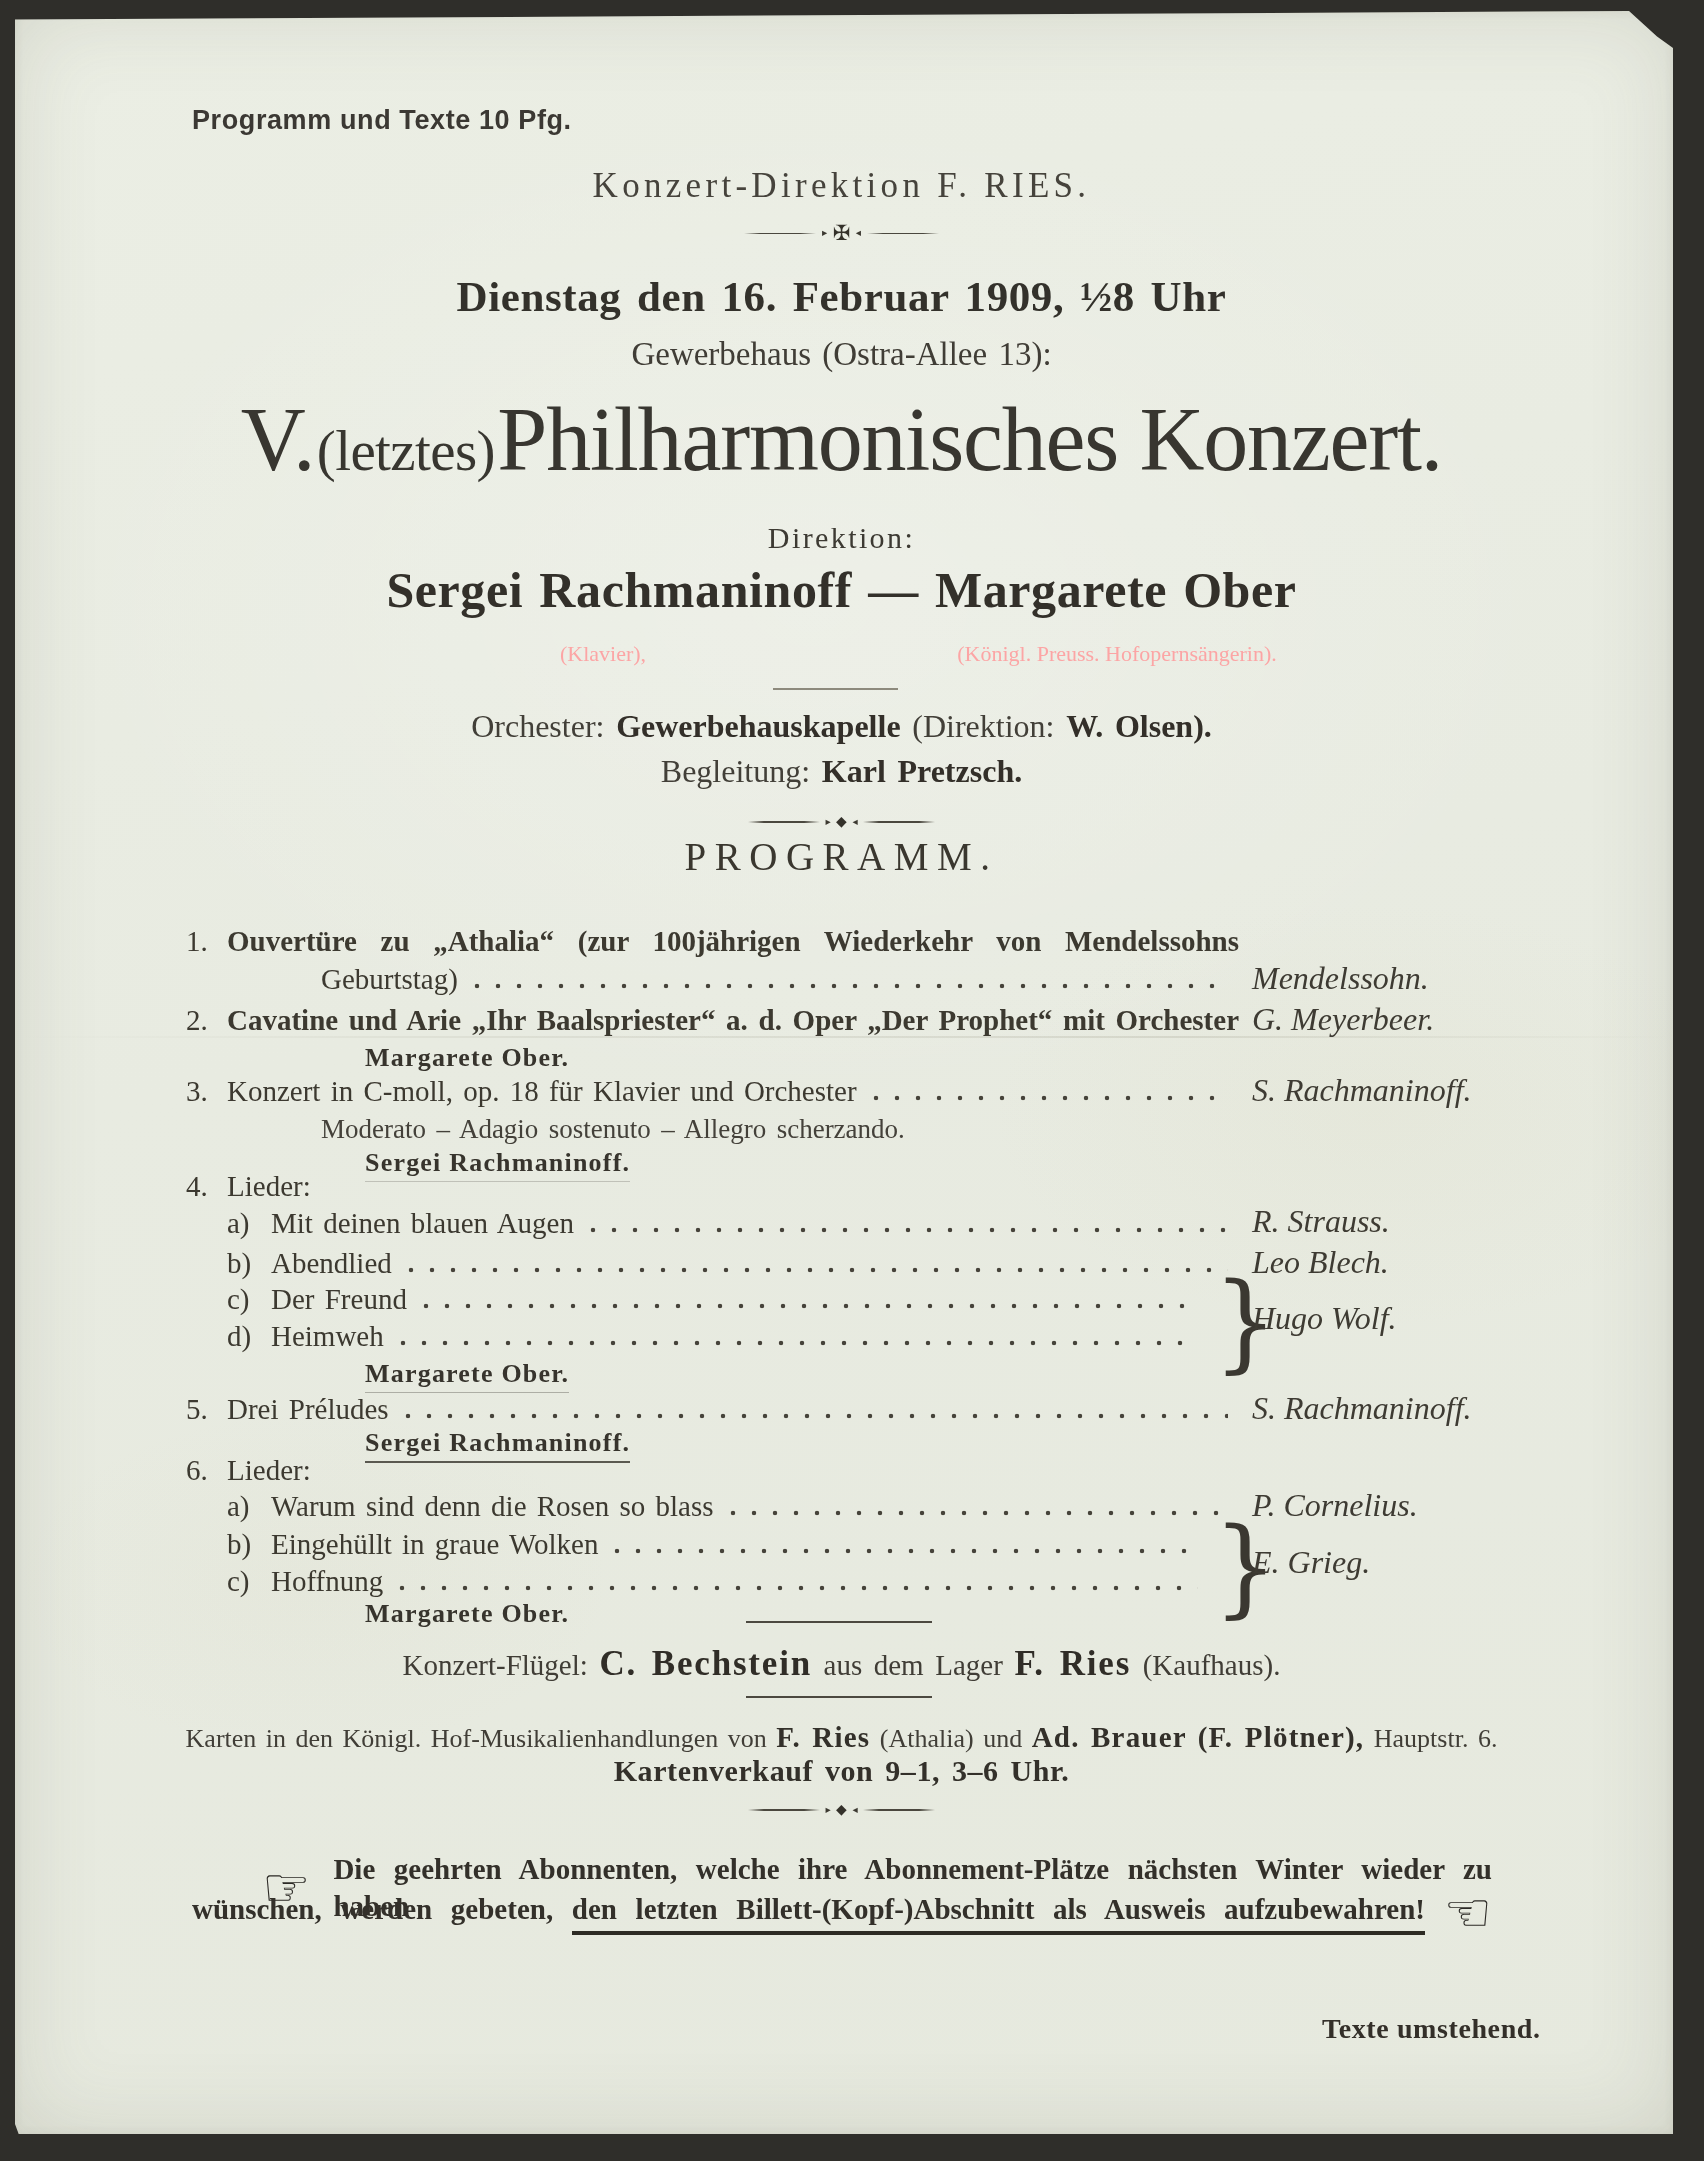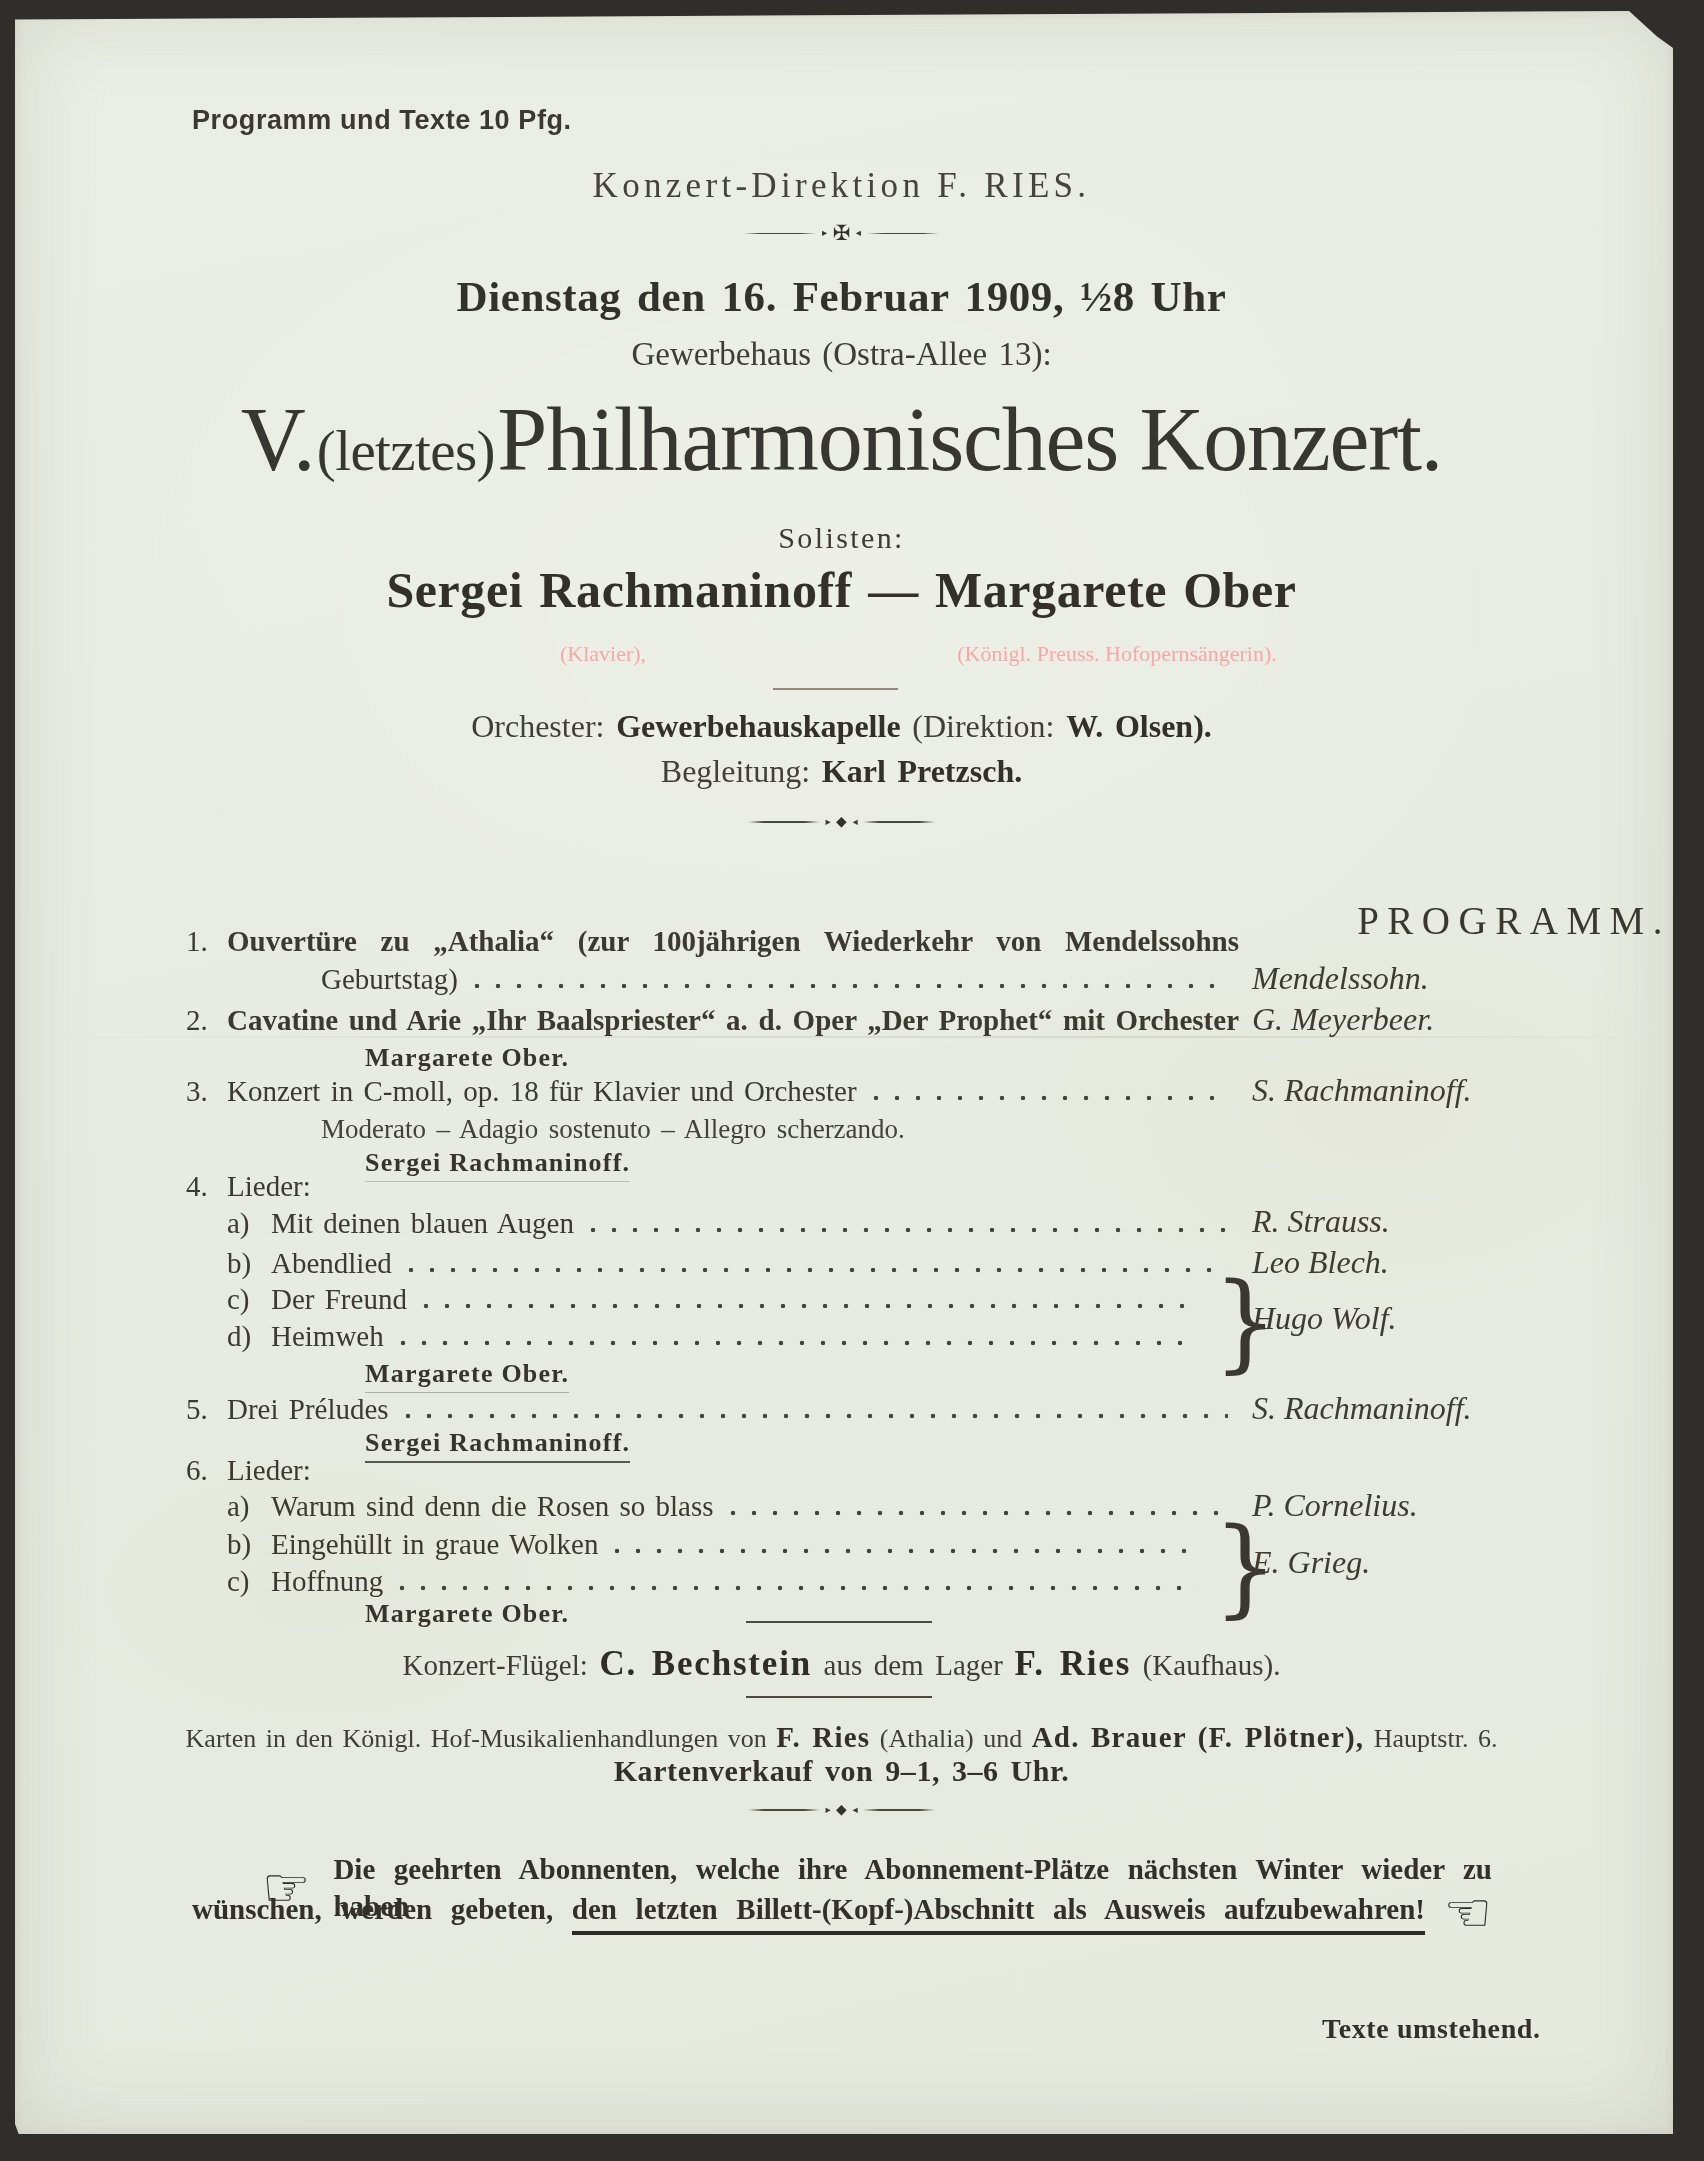--- a/index.html
+++ b/index.html
@@ -100,21 +100,21 @@
 
   <div class="centered dateline" style="top:272px;">Dienstag den 16. Februar 1909, ½8 Uhr</div>
   <div class="centered venue" style="top:336px;">Gewerbehaus (Ostra-Allee 13):</div>
 
   <div class="centered title" style="top:391px;">
     <span class="t-num">V.</span>
     <span class="t-paren">(letztes)</span>
     <span class="t-main">Philharmonisches Konzert.</span>
   </div>
 
-  <div class="centered sol-label" style="top:521px;">Solisten:</div>
+  <div class="centered sol-label" style="top:521px;">Direktion:</div>
   <div class="centered sol-names" style="top:561px;">Sergei Rachmaninoff — Margarete Ober</div>
 
   <div class="role" style="left:603px;top:641px;">(Klavier),</div>
   <div class="role" style="left:1117px;top:641px;">(Königl. Preuss. Hofopernsängerin).</div>
 
   <div class="sdiv" style="top:688px;left:773px;width:125px;"></div>
 
   <div class="centered orchline" style="top:708px;">
     <span>Orchester:</span>
     <b>Gewerbehauskapelle</b>
@@ -127,21 +127,21 @@
   </div>
 
   <div class="orn" style="top:815px;">
     <span class="ln"></span>
     <span class="tip">▸</span>
     <span class="core small">◆</span>
     <span class="tip">◂</span>
     <span class="ln"></span>
   </div>
 
-  <div class="centered programm" style="top:898px;text-align:right;">PROGRAMM.</div>
+  <div class="centered programm" style="top:834px;">PROGRAMM.</div>
 
   <div class="prow" style="top:924px;">
     <span class="pnum">1.</span>
     <span class="jtext">Ouvertüre zu „Athalia“ (zur 100jährigen Wiederkehr von Mendelssohns</span>
   </div>
   <div class="prow indent" style="top:962px;">
     <span>Geburtstag)</span>
     <span class="leader"></span>
   </div>
   <div class="comp" style="top:961px;">Mendelssohn.</div>

